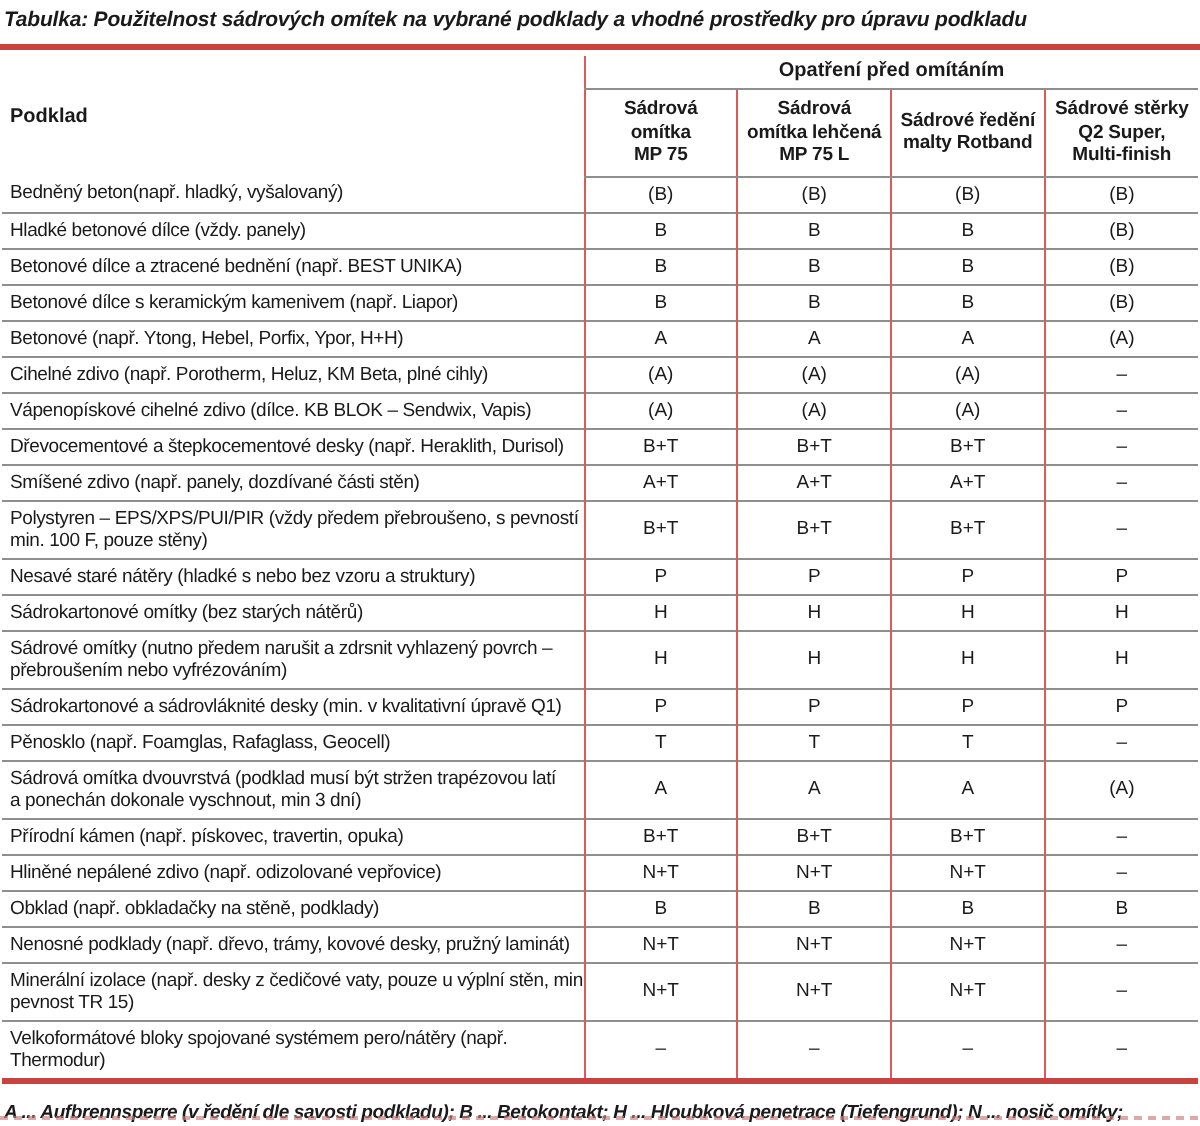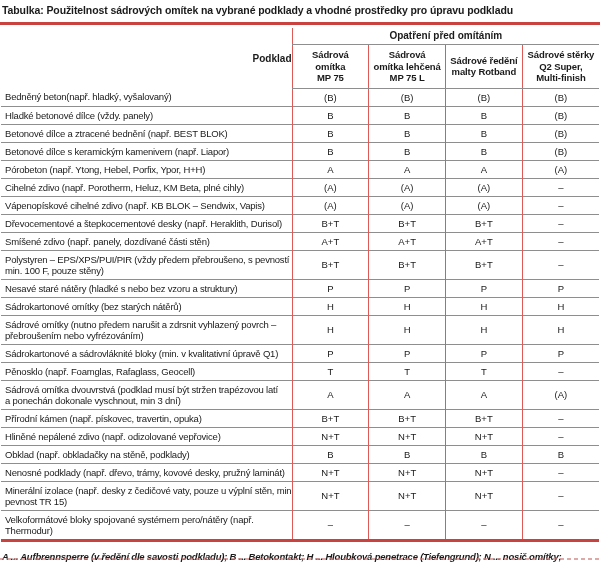--- a/index.html
+++ b/index.html
@@ -10,21 +10,21 @@
   *{box-sizing:border-box;margin:0;padding:0;}
   html,body{background:#ffffff;}
   body{width:600px;height:563px;overflow:hidden;}
   .page{
     width:600px;height:563px;
     font-family:"Liberation Sans", sans-serif;
     color:#1a1a1a;
     position:relative;
   }
   .title{
-    font-weight:bold;
+    font-style:italic;font-weight:bold;
     font-size:10.5px;line-height:13px;
     padding:4px 2px 0 2px;
     letter-spacing:-0.1px;
     white-space:nowrap;
   }
   .title-rule{
     height:3px;background:var(--accent);
     margin-top:5px;
   }
   table.tbl{
@@ -35,21 +35,21 @@
   col.c-podklad{width:291px;}
   col.c-val{width:76.75px;}
   th,td{font-size:9.5px;color:#1a1a1a;}
   .group-h{
     border-left:1.5px solid var(--grid-red);
     border-bottom:1px solid var(--grid-gray);
     font-weight:bold;font-size:10px;
     text-align:center;padding:2px 0 3px 0;margin-top:15px;
   }
   .podklad-h{
-    text-align:right;font-weight:bold;font-size:10px;
+    text-align:left;font-weight:bold;font-size:10px;
     vertical-align:middle;padding-left:4px;
   }
   .col-h{
     border-left:1.5px solid var(--grid-red);
     font-weight:bold;font-size:9.5px;line-height:11.5px;
     text-align:center;vertical-align:middle;
     white-space:pre-line;padding:4px 1px;
     letter-spacing:-0.1px;
   }
   thead tr:last-child th{border-bottom:1px solid var(--grid-gray);}
@@ -121,49 +121,49 @@
           <td class="val">(B)</td>
         </tr>
         <tr>
           <td class="podklad">Hladké betonové dílce (vždy. panely)</td>
           <td class="val">B</td>
           <td class="val">B</td>
           <td class="val">B</td>
           <td class="val">(B)</td>
         </tr>
         <tr>
-          <td class="podklad">Betonové dílce a ztracené bednění (např. BEST BLOK)</td>
+          <td class="podklad">Betonové dílce a ztracené bednění (např. BEST UNIKA)</td>
           <td class="val">B</td>
           <td class="val">B</td>
           <td class="val">B</td>
           <td class="val">(B)</td>
         </tr>
         <tr>
           <td class="podklad">Betonové dílce s keramickým kamenivem (např. Liapor)</td>
           <td class="val">B</td>
           <td class="val">B</td>
           <td class="val">B</td>
           <td class="val">(B)</td>
         </tr>
         <tr>
-          <td class="podklad">Pórobeton (např. Ytong, Hebel, Porfix, Ypor, H+H)</td>
+          <td class="podklad">Betonové (např. Ytong, Hebel, Porfix, Ypor, H+H)</td>
           <td class="val">A</td>
           <td class="val">A</td>
           <td class="val">A</td>
           <td class="val">(A)</td>
         </tr>
         <tr>
           <td class="podklad">Cihelné zdivo (např. Porotherm, Heluz, KM Beta, plné cihly)</td>
           <td class="val">(A)</td>
           <td class="val">(A)</td>
           <td class="val">(A)</td>
           <td class="val">–</td>
         </tr>
         <tr>
-          <td class="podklad">Vápenopískové cihelné zdivo (např. KB BLOK – Sendwix, Vapis)</td>
+          <td class="podklad">Vápenopískové cihelné zdivo (dílce. KB BLOK – Sendwix, Vapis)</td>
           <td class="val">(A)</td>
           <td class="val">(A)</td>
           <td class="val">(A)</td>
           <td class="val">–</td>
         </tr>
         <tr>
           <td class="podklad">Dřevocementové a štepkocementové desky (např. Heraklith, Durisol)</td>
           <td class="val">B+T</td>
           <td class="val">B+T</td>
           <td class="val">B+T</td>
@@ -200,21 +200,21 @@
         </tr>
         <tr>
           <td class="podklad">Sádrové omítky (nutno předem narušit a zdrsnit vyhlazený povrch –
 přebroušením nebo vyfrézováním)</td>
           <td class="val">H</td>
           <td class="val">H</td>
           <td class="val">H</td>
           <td class="val">H</td>
         </tr>
         <tr>
-          <td class="podklad">Sádrokartonové a sádrovláknité bloky (min. v kvalitativní úpravě Q1)</td>
+          <td class="podklad">Sádrokartonové a sádrovláknité desky (min. v kvalitativní úpravě Q1)</td>
           <td class="val">P</td>
           <td class="val">P</td>
           <td class="val">P</td>
           <td class="val">P</td>
         </tr>
         <tr>
           <td class="podklad">Pěnosklo (např. Foamglas, Rafaglass, Geocell)</td>
           <td class="val">T</td>
           <td class="val">T</td>
           <td class="val">T</td>

